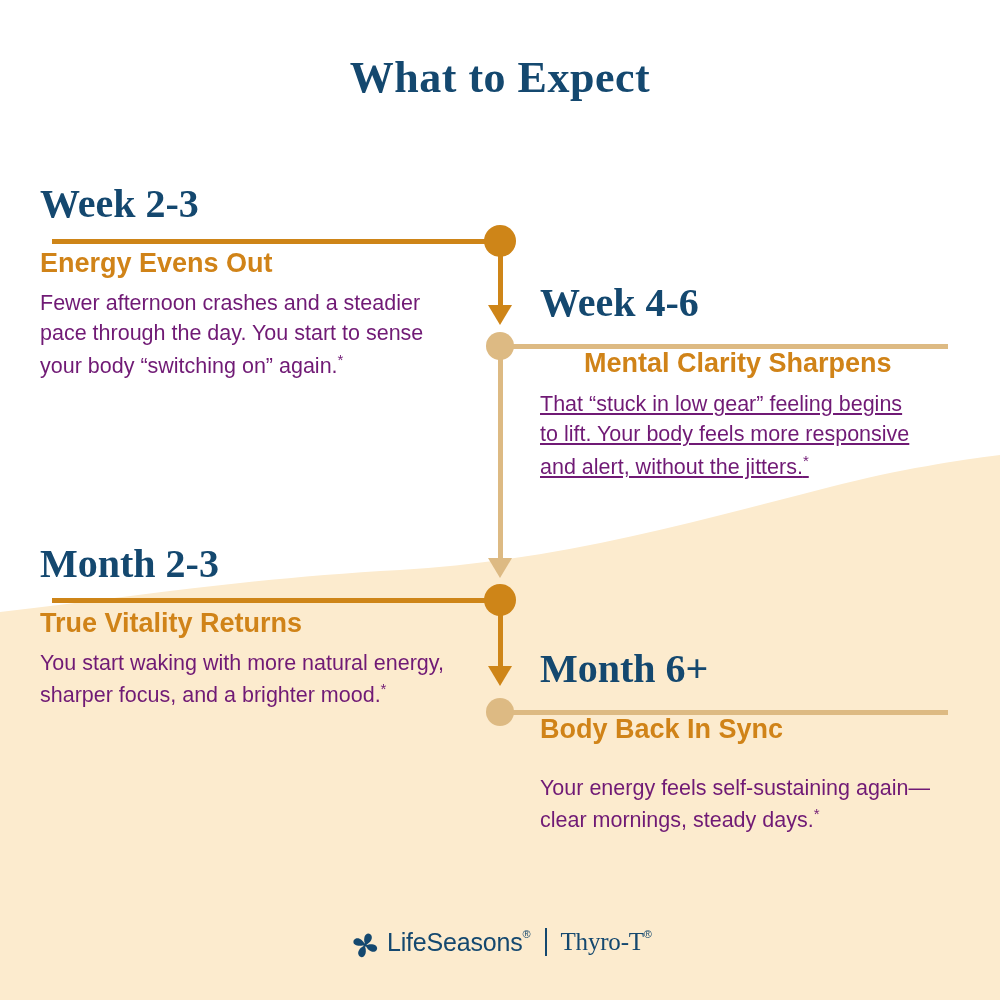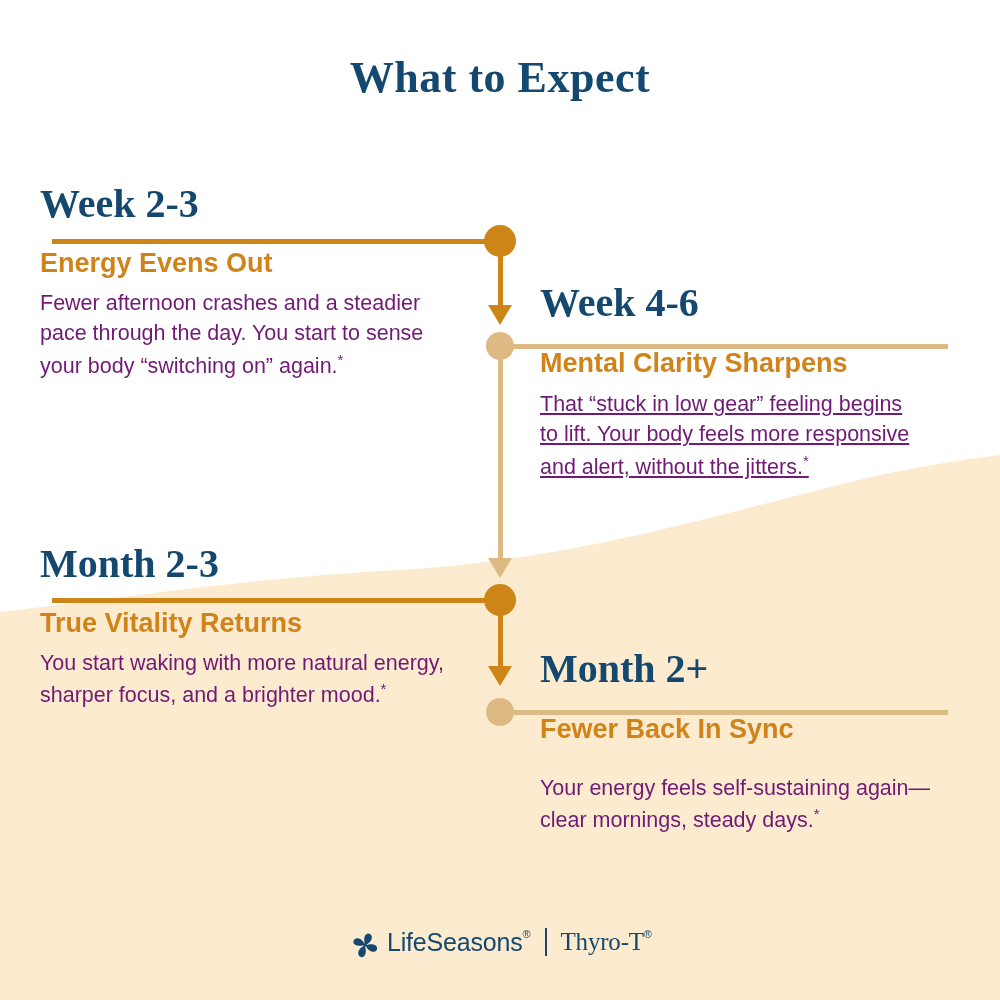--- a/index.html
+++ b/index.html
@@ -124,21 +124,21 @@
     font-size: 15px;
     vertical-align: super;
   }
 
   
   #block-1 { left: 40px;  top: 183px; width: 420px; }
   #block-1 .stage-heading { margin-top: 24px; }
   #block-1 .stage-body    { margin-top: 9px; }
 
   #block-2 { left: 540px; top: 282px; width: 420px; }
-  #block-2 .stage-heading { margin-top: 25px; }
+  #block-2 .stage-heading { margin-top: 25px; margin-left: 44px; }
   #block-2 .stage-body    { margin-top: 10px; text-decoration: underline; }
 
   #block-3 { left: 40px;  top: 543px; width: 420px; }
   #block-3 .stage-heading { margin-top: 24px; }
   #block-3 .stage-body    { margin-top: 9px; }
 
   #block-4 { left: 540px; top: 648px; width: 420px; }
   #block-4 .stage-heading { margin-top: 25px; }
   #block-4 .stage-body    { margin-top: 28px; }
 
@@ -227,22 +227,22 @@
     <div class="stage-body" style="max-width:385px;"><span>That “stuck in low gear” feeling begins to lift. Your body feels more responsive and alert, without the jitters.</span><span class="ast">*</span></div>
   </div>
 
   <div class="block left" id="block-3">
     <div class="stage-label">Month 2-3</div>
     <div class="stage-heading">True Vitality Returns</div>
     <div class="stage-body"><span>You start waking with more natural energy, sharper focus, and a brighter mood.</span><span class="ast">*</span></div>
   </div>
 
   <div class="block right" id="block-4">
-    <div class="stage-label">Month 2+</div>
-    <div class="stage-heading">Fewer Back In Sync</div>
+    <div class="stage-label">Month 6+</div>
+    <div class="stage-heading">Body Back In Sync</div>
     <div class="stage-body" style="max-width:400px;"><span>Your energy feels self-sustaining again—clear mornings, steady days.</span><span class="ast">*</span></div>
   </div>
 
   <div class="footer">
     <span class="brand-mark">
       <svg width="34" height="34" viewBox="0 0 64 64" aria-hidden="true">
         <g fill="#14486F">
           <path d="M32 31 C28 22 20 17 14 20 C8 23 9 31 17 33 C23 34.5 28 33 32 31 Z"></path>
           <path d="M33 32 C42 28 47 20 44 14 C41 8 33 9 31 17 C29.5 23 31 28 33 32 Z"></path>
           <path d="M33 33 C37 42 45 47 51 44 C57 41 56 33 48 31 C42 29.5 37 31 33 33 Z"></path>

